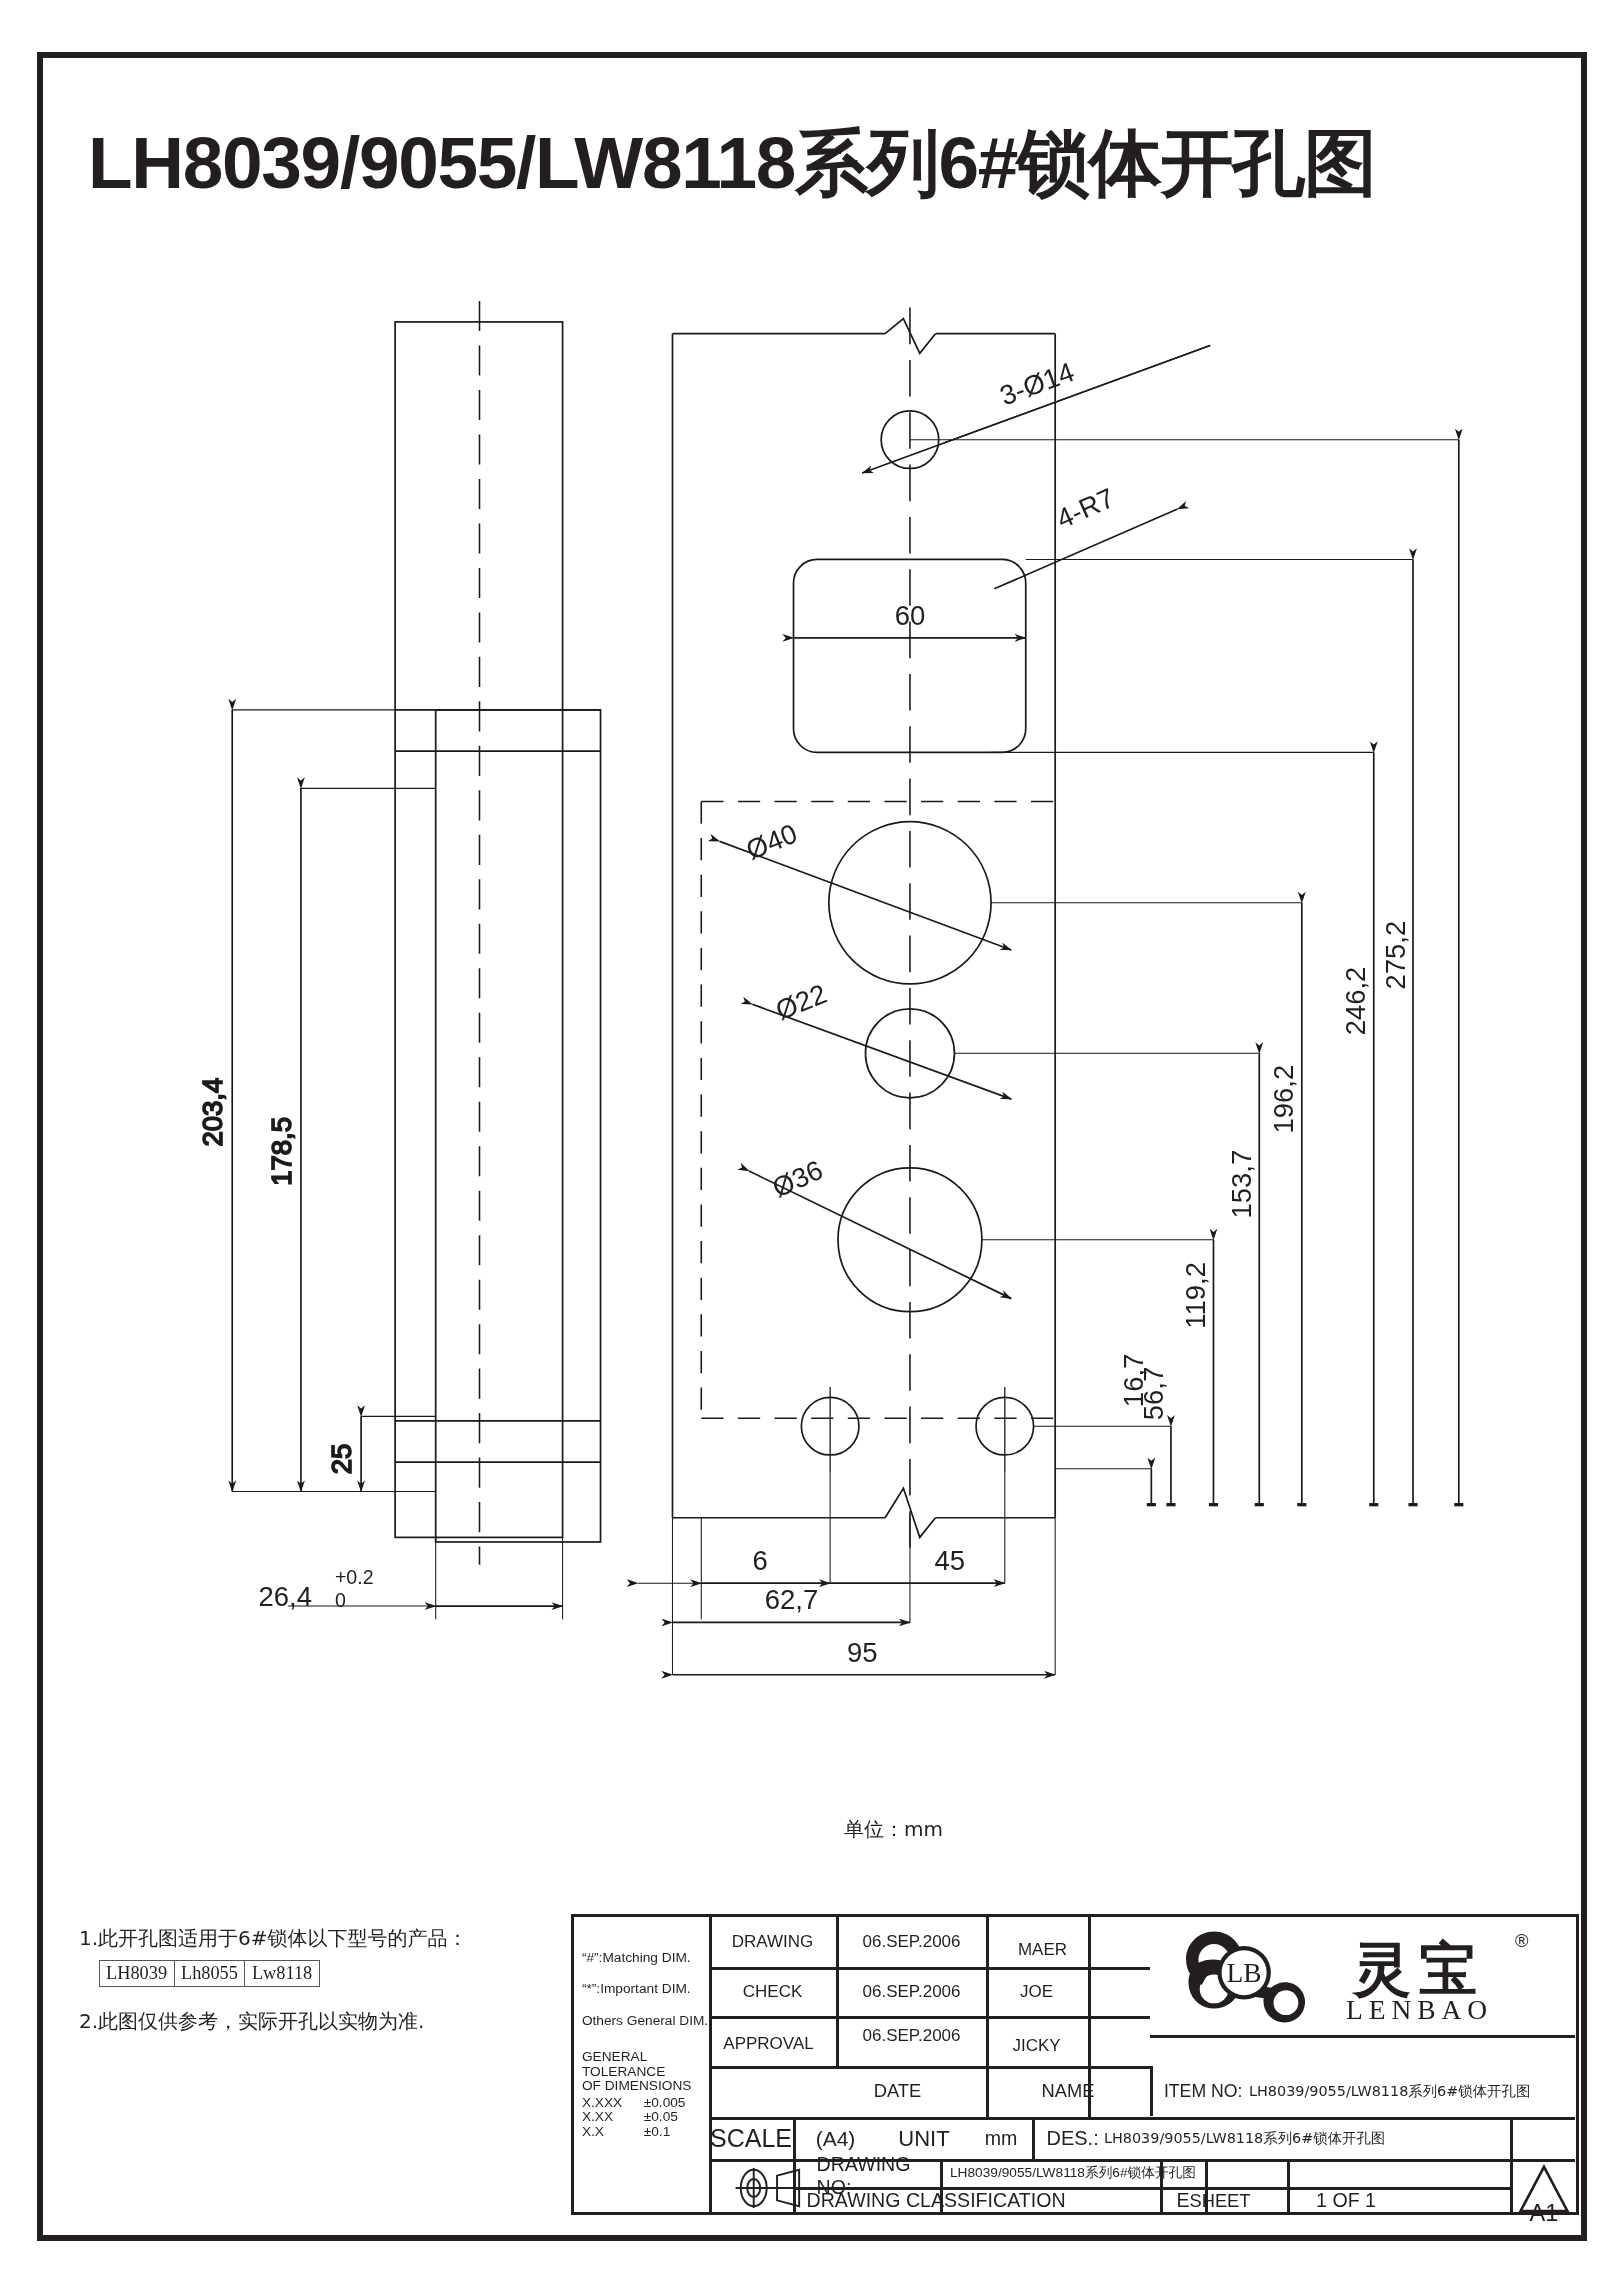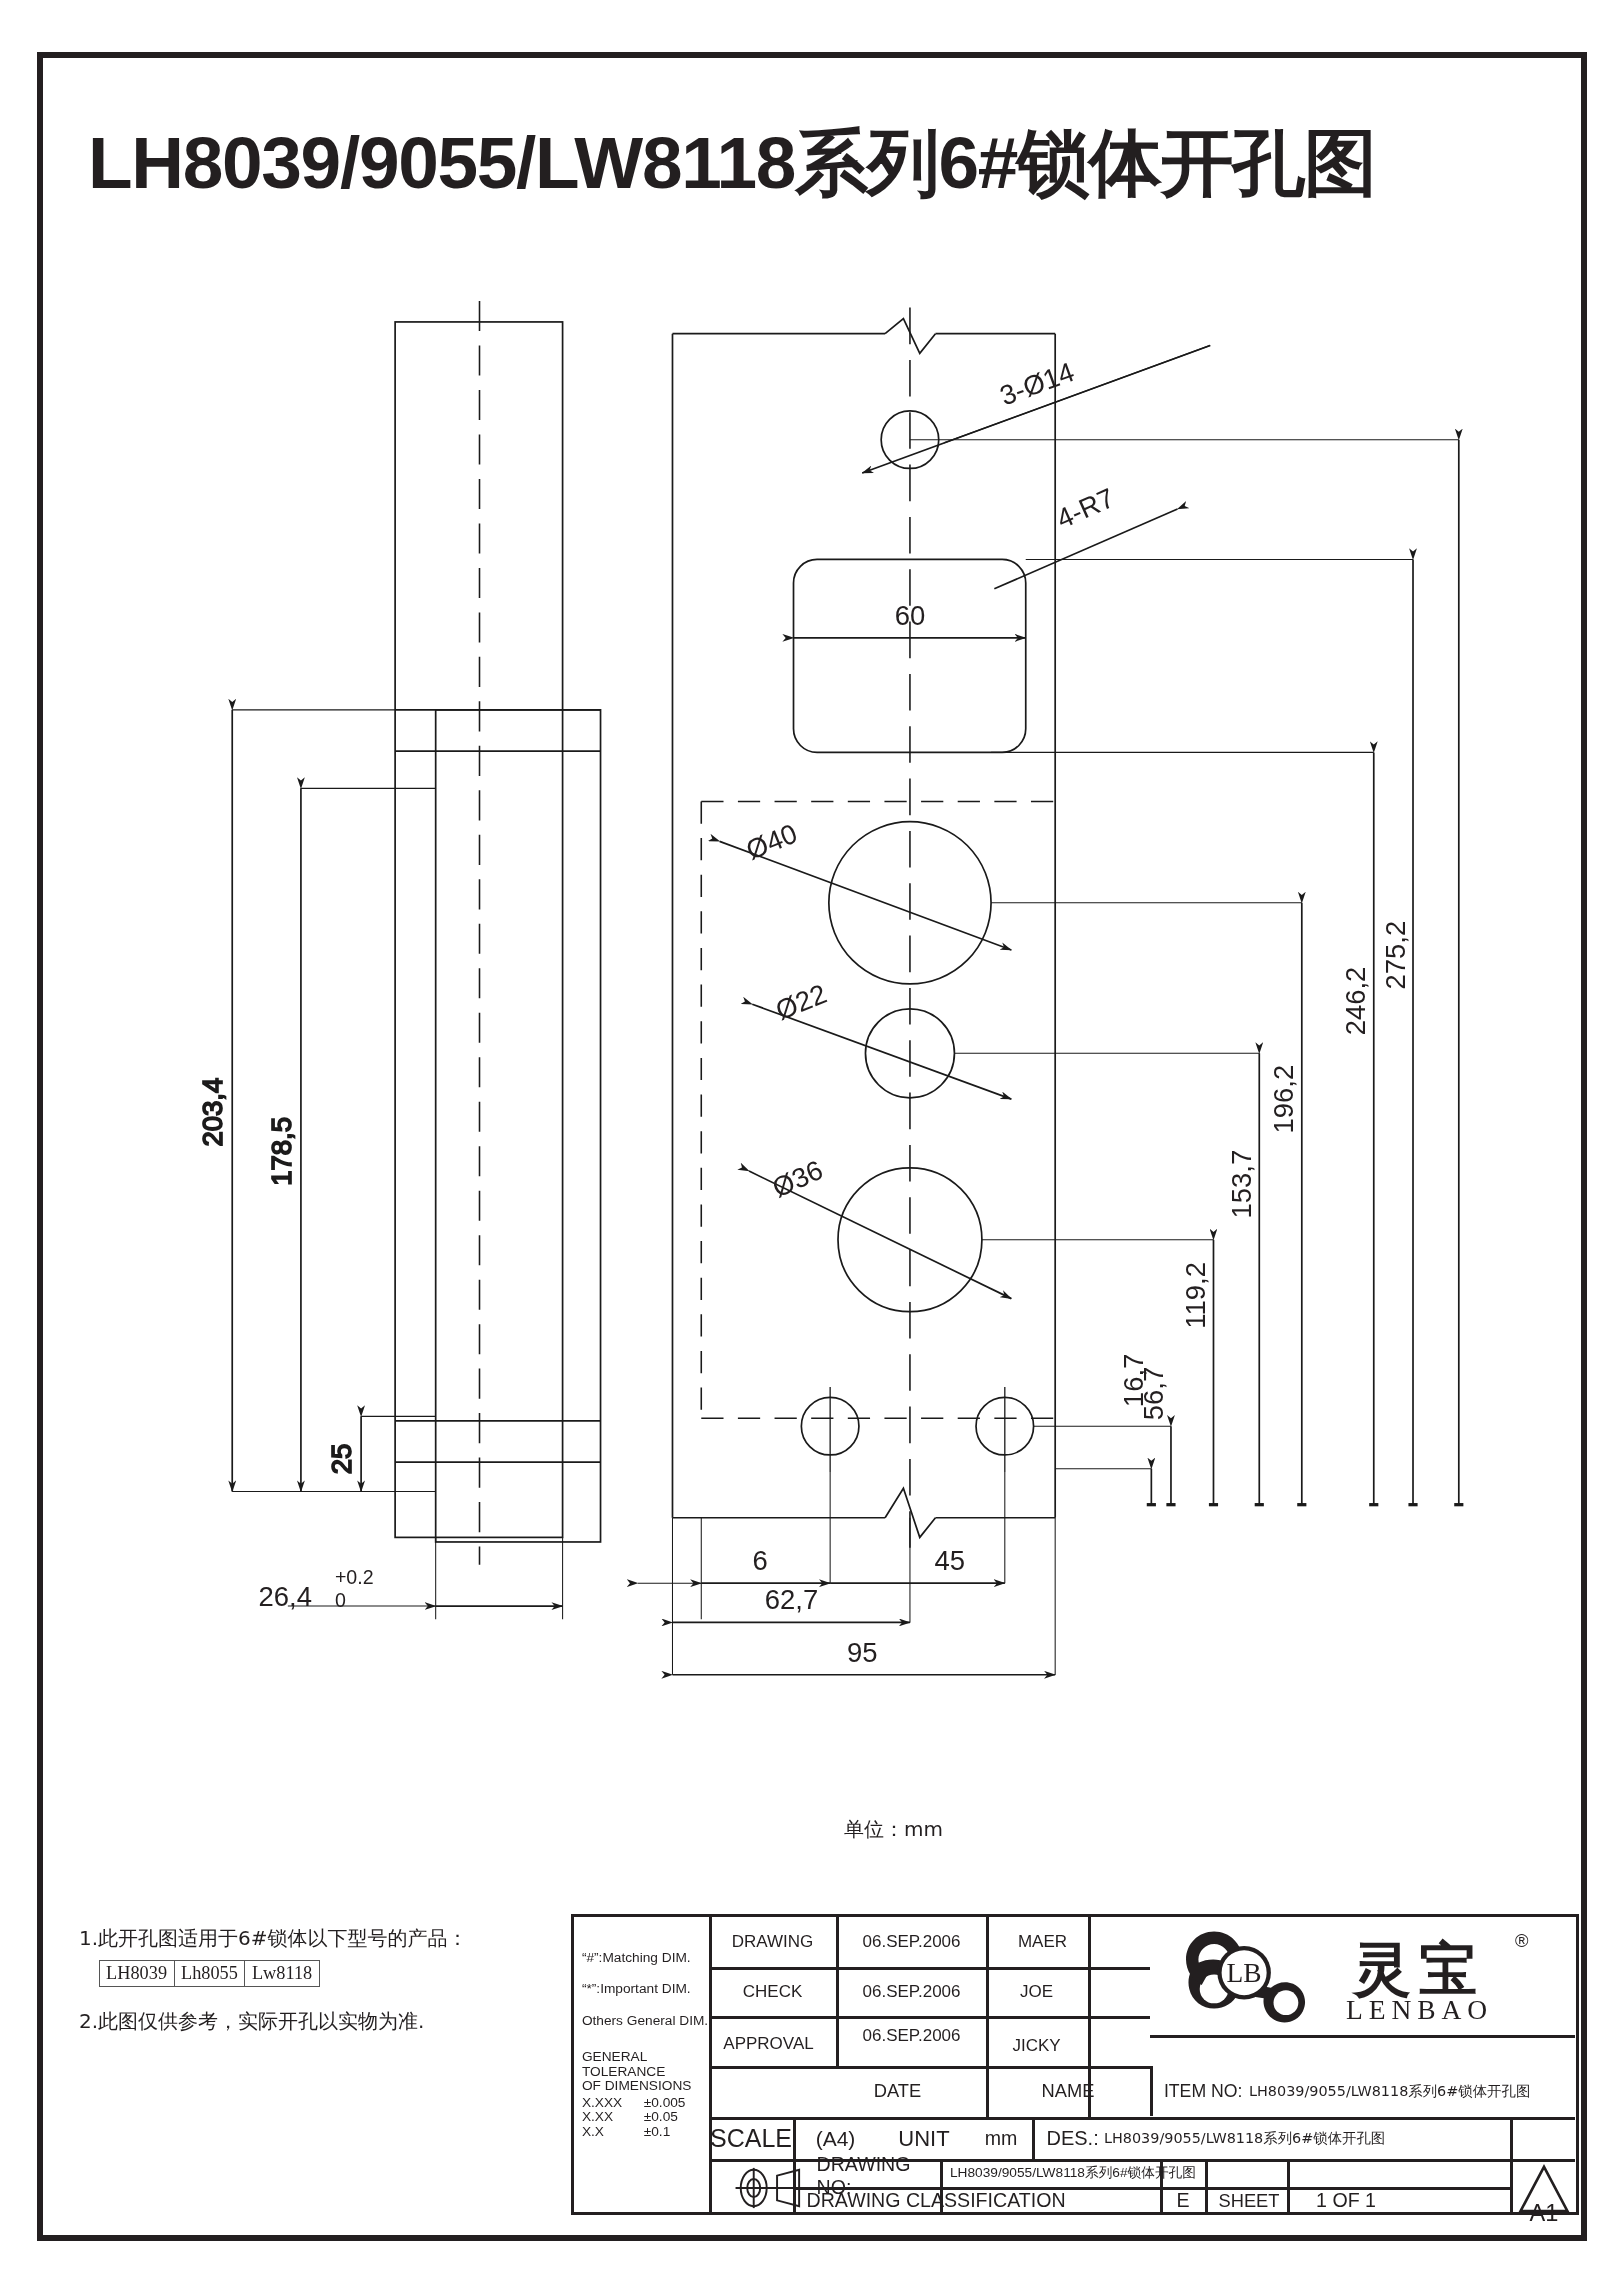--- a/index.html
+++ b/index.html
@@ -320,21 +320,21 @@
 
   <div class="hl" style="left:135px;top:50px;width:441px;"></div>
   <div class="hl" style="left:135px;top:99px;width:441px;"></div>
   <div class="hl" style="left:135px;top:149px;width:441px;"></div>
   <div class="hl" style="left:576px;top:118px;width:425px;"></div>
   <div class="hl" style="left:135px;top:200px;width:866px;"></div>
   <div class="hl" style="left:135px;top:242px;width:866px;"></div>
 
   <div class="cell" style="left:135px;top:0;width:127px;height:50px;font-size:17px;">DRAWING</div>
   <div class="cell" style="left:262px;top:0;width:151px;height:50px;font-size:17px;">06.SEP.2006</div>
-  <div class="cell" style="left:412px;top:0;width:113px;height:50px;font-size:17px;">MAER</div>
+  <div class="cell" style="left:412px;top:8px;width:113px;height:50px;font-size:17px;">MAER</div>
 
   <div class="cell" style="left:135px;top:50px;width:127px;height:50px;font-size:17px;">CHECK</div>
   <div class="cell" style="left:262px;top:50px;width:151px;height:50px;font-size:17px;">06.SEP.2006</div>
   <div class="cell" style="left:412px;top:50px;width:101px;height:50px;font-size:17px;">JOE</div>
 
   <div class="cell" style="left:131px;top:105px;width:127px;height:44px;font-size:17px;">APPROVAL</div>
   <div class="cell" style="left:262px;top:99px;width:151px;height:39px;font-size:17px;">06.SEP.2006</div>
   <div class="cell" style="left:412px;top:108px;width:101px;height:41px;font-size:17px;">JICKY</div>
 
   <div class="cell" style="left:248px;top:149px;width:151px;height:50px;font-size:18.3px;">DATE</div>
@@ -364,21 +364,21 @@
       <line x1="66" y1="37" x2="126" y2="37"></line>
     </g>
   </svg>
 
   <div class="cell" style="left:236px;top:242px;width:131px;height:34px;font-size:19.6px;justify-content:flex-start;padding-left:6.5px;">DRAWING NO:</div>
   <div class="cell mono-cjk" style="left:376px;top:242px;width:340px;height:27.5px;font-size:13.7px;justify-content:flex-start;">LH8039/9055/LW8118系列6#锁体开孔图</div>
   <div class="hl" style="left:219px;top:270px;width:717px;"></div>
 
   <div class="cell" style="left:226px;top:270px;width:360px;height:27.5px;font-size:19.6px;justify-content:flex-start;padding-left:6.5px;">DRAWING CLASSIFICATION</div>
   <div class="cell" style="left:586px;top:270px;width:46px;height:27.5px;font-size:19.6px;">E</div>
-  <div class="cell" style="left:634px;top:270px;width:82px;height:27.5px;font-size:18.3px;">SHEET</div>
+  <div class="cell" style="left:605px;top:270px;width:82px;height:27.5px;font-size:18.3px;">SHEET</div>
   <div class="cell" style="left:713px;top:270px;width:118px;height:27.5px;font-size:19.6px;">1 OF 1</div>
 
   <svg style="position:absolute;left:940px;top:247px;width:60px;height:50px;" viewBox="0 0 92 76" xmlns="http://www.w3.org/2000/svg">
     <g stroke="#231f20" fill="none" stroke-width="4">
       <path d="M10,72 L46,4 L82,72 Z"></path>
     </g>
   </svg>
   <div class="cell" style="left:940px;top:281px;width:60px;height:30px;font-size:23.6px;">A1</div>
 
   <svg id="lenbaologo" viewBox="0 0 360 170" xmlns="http://www.w3.org/2000/svg">

